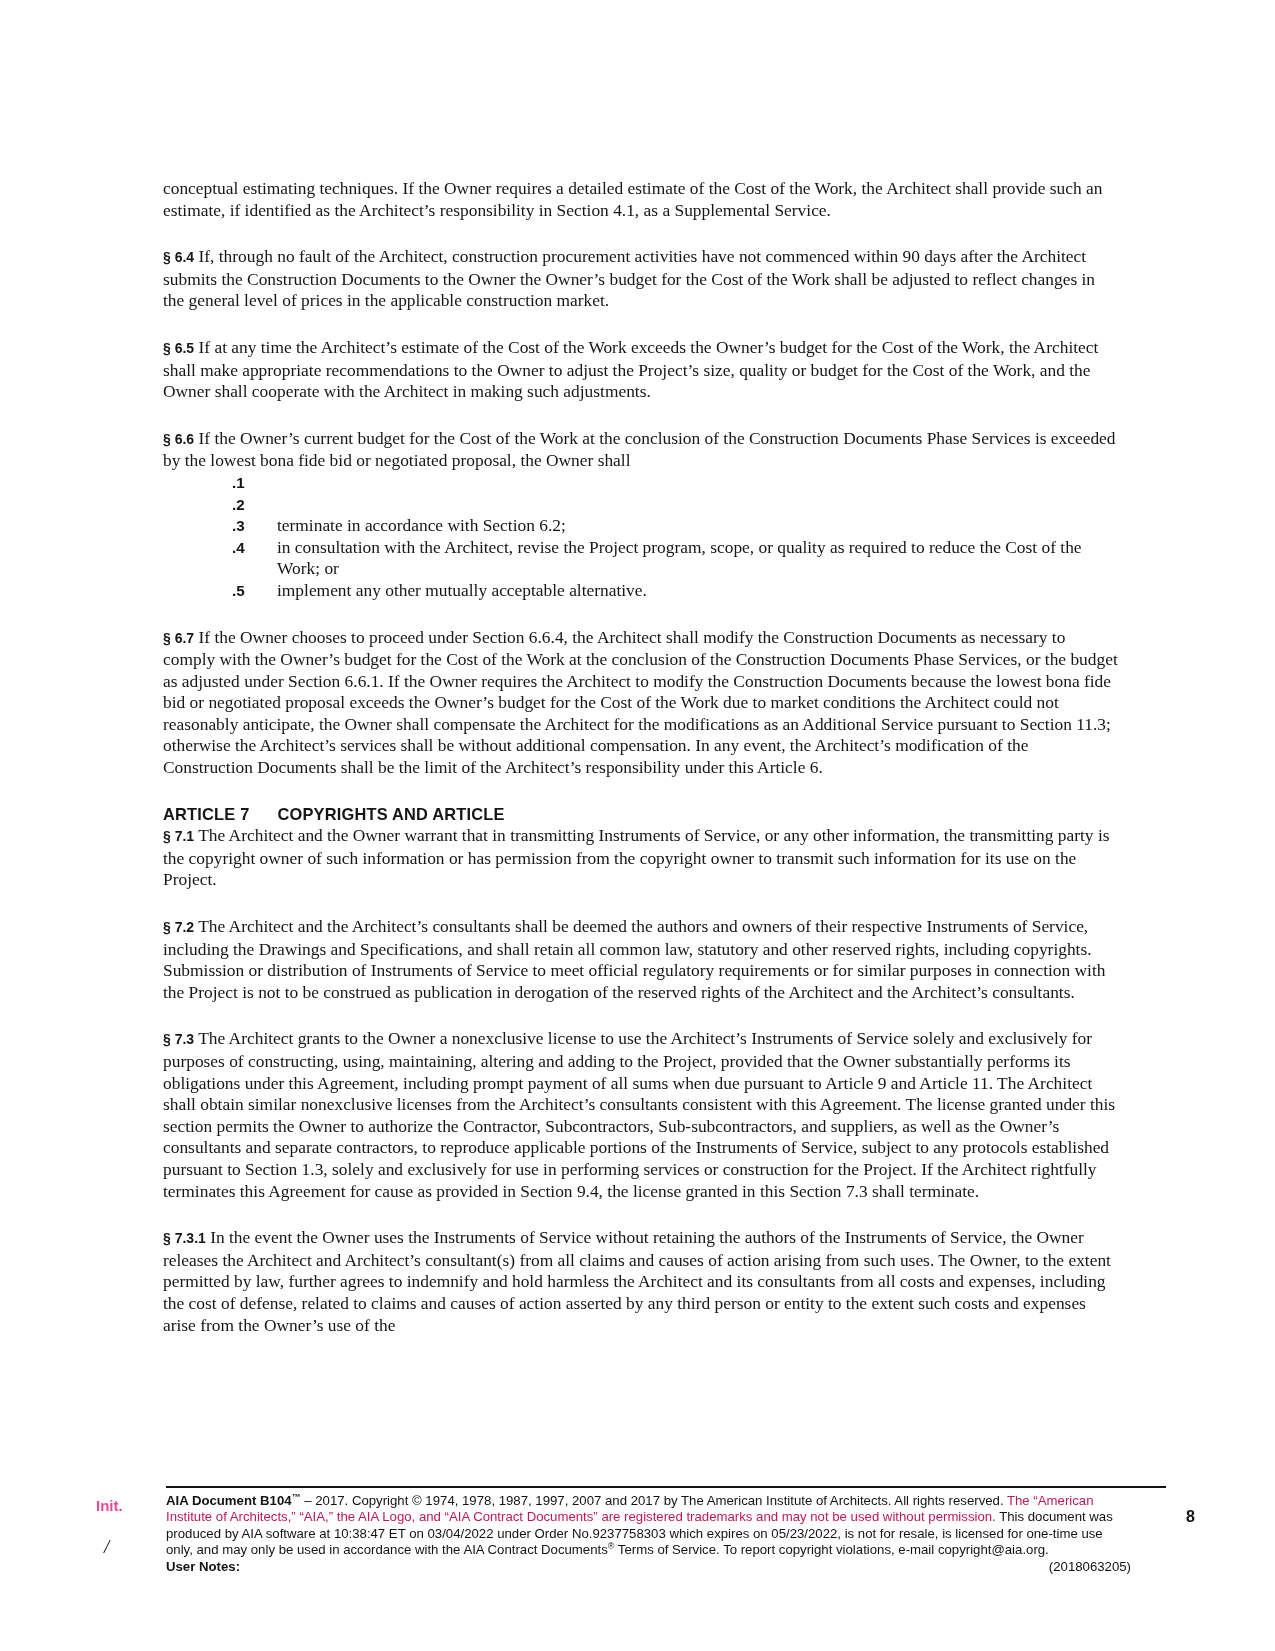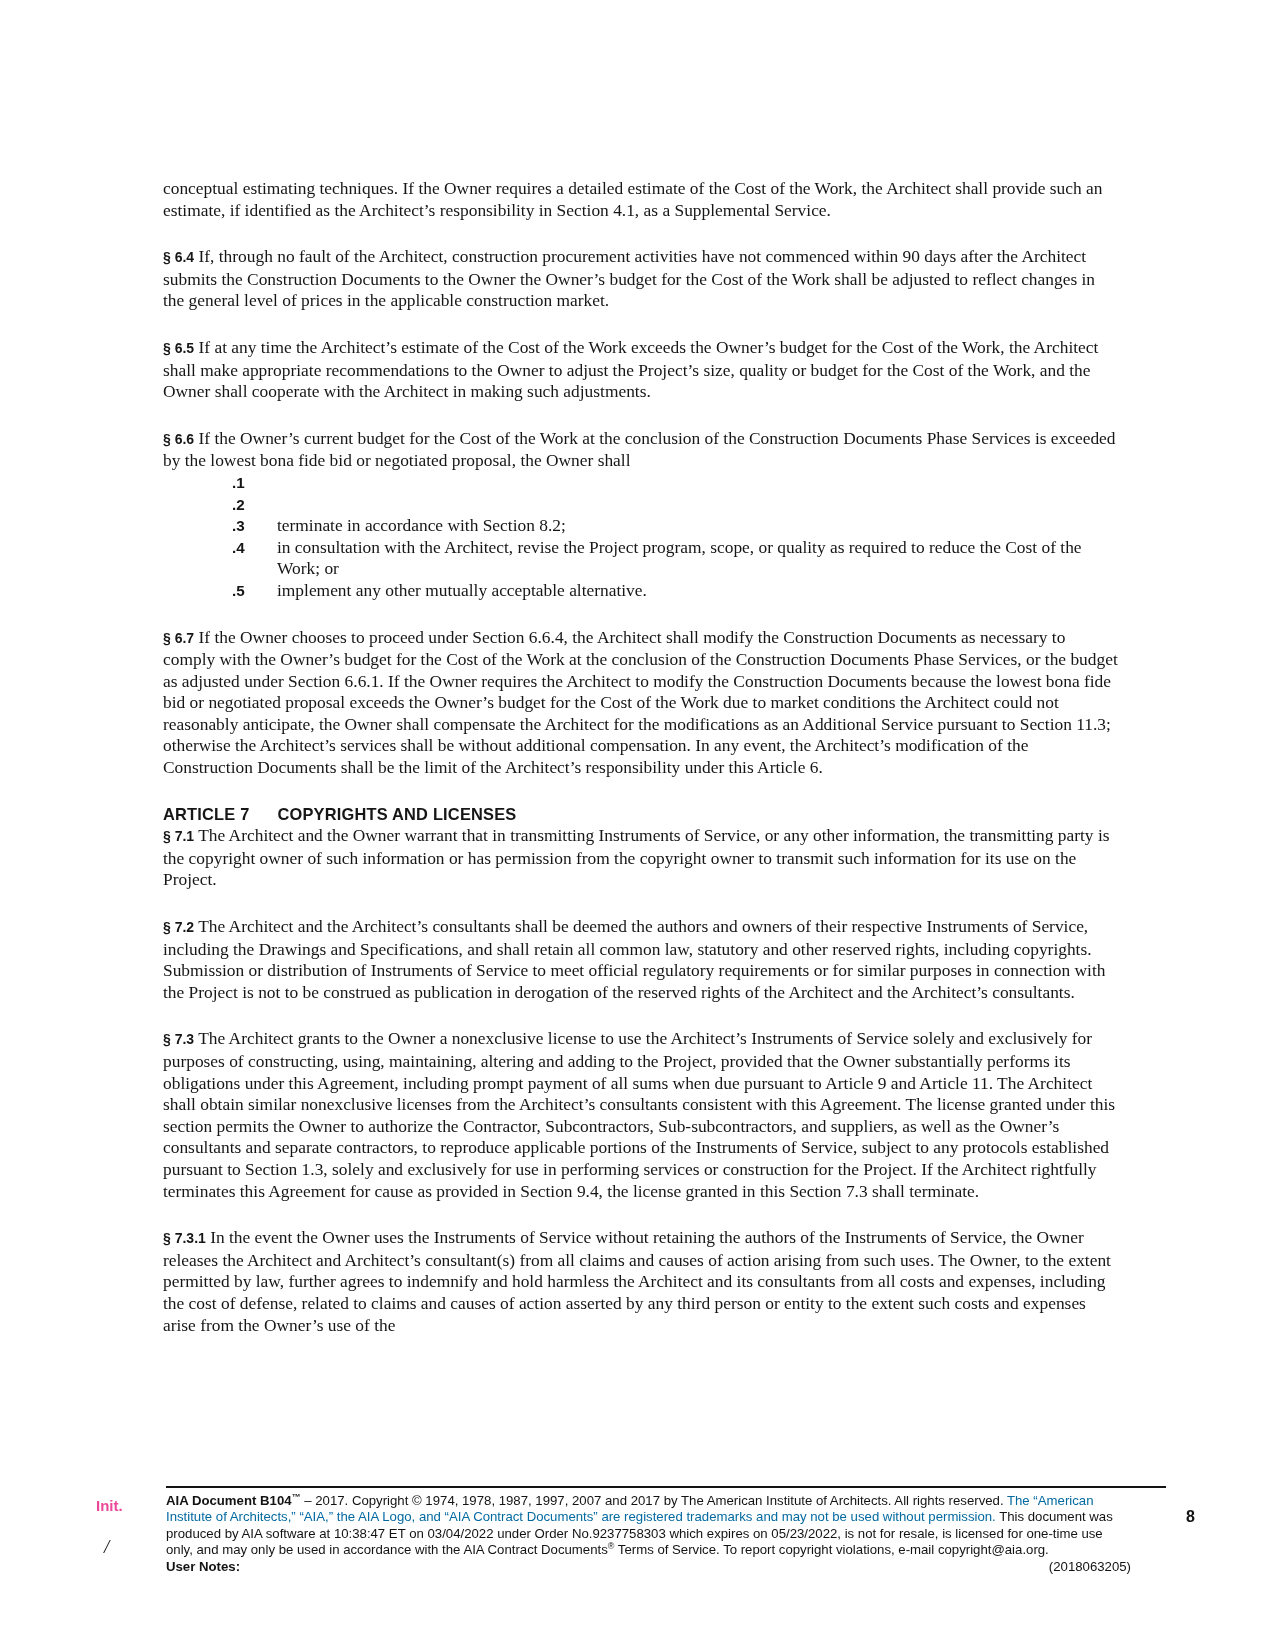--- a/index.html
+++ b/index.html
@@ -41,21 +41,21 @@
   .footer-rule{
     position:absolute;left:166px;top:1486px;
     width:1000px;height:2px;background:#141414;
   }
   .footer{
     position:absolute;left:166px;top:1493px;width:965px;
     font-family:"Liberation Sans",sans-serif;
     font-size:13.2px;line-height:16.4px;color:#131313;
   }
   .footer p{margin:0;}
-  .red{color:#0369a1;}
+  .red{color:#be185d;}
   .bold{font-weight:bold;}
   sup{font-size:9px;line-height:0;vertical-align:super;}
   .footer-last{display:flex;justify-content:space-between;}
   .init-label{
     position:absolute;left:96px;top:1497px;
     font-family:"Liberation Sans",sans-serif;
     font-weight:bold;font-size:15px;color:#ec4899;
   }
   .init-slash{
     position:absolute;left:104px;top:1536px;
@@ -96,39 +96,39 @@
 
     <div class="list">
       <div class="list-item">
         <span class="item-num">.1</span>
       </div>
       <div class="list-item">
         <span class="item-num">.2</span>
       </div>
       <div class="list-item">
         <span class="item-num">.3</span>
-        <span class="item-text">terminate in accordance with Section 8.2;</span>
+        <span class="item-text">terminate in accordance with Section 6.2;</span>
       </div>
       <div class="list-item">
         <span class="item-num">.4</span>
         <span class="item-text">in consultation with the Architect, revise the Project program, scope, or quality as required to reduce the Cost of the Work; or</span>
       </div>
       <div class="list-item">
         <span class="item-num">.5</span>
         <span class="item-text">implement any other mutually acceptable alternative.</span>
       </div>
     </div>
 
     <p class="para">
       <b class="sec">§ 6.7</b>
       <span>If the Owner chooses to proceed under Section 6.6.4, the Architect shall modify the Construction Documents as necessary to comply with the Owner’s budget for the Cost of the Work at the conclusion of the Construction Documents Phase Services, or the budget as adjusted under Section 6.6.1. If the Owner requires the Architect to modify the Construction Documents because the lowest bona fide bid or negotiated proposal exceeds the Owner’s budget for the Cost of the Work due to market conditions the Architect could not reasonably anticipate, the Owner shall compensate the Architect for the modifications as an Additional Service pursuant to Section 11.3; otherwise the Architect’s services shall be without additional compensation. In any event, the Architect’s modification of the Construction Documents shall be the limit of the Architect’s responsibility under this Article 6.</span>
     </p>
 
     <p class="article-heading">
-      <span>ARTICLE 7</span><span class="heading-title">COPYRIGHTS AND LICENSES</span>
+      <span>ARTICLE 7</span><span class="heading-title">COPYRIGHTS AND ARTICLE</span>
     </p>
 
     <p class="para">
       <b class="sec">§ 7.1</b>
       <span>The Architect and the Owner warrant that in transmitting Instruments of Service, or any other information, the transmitting party is the copyright owner of such information or has permission from the copyright owner to transmit such information for its use on the Project.</span>
     </p>
 
     <p class="para">
       <b class="sec">§ 7.2</b>
       <span>The Architect and the Architect’s consultants shall be deemed the authors and owners of their respective Instruments of Service, including the Drawings and Specifications, and shall retain all common law, statutory and other reserved rights, including copyrights. Submission or distribution of Instruments of Service to meet official regulatory requirements or for similar purposes in connection with the Project is not to be construed as publication in derogation of the reserved rights of the Architect and the Architect’s consultants.</span>

